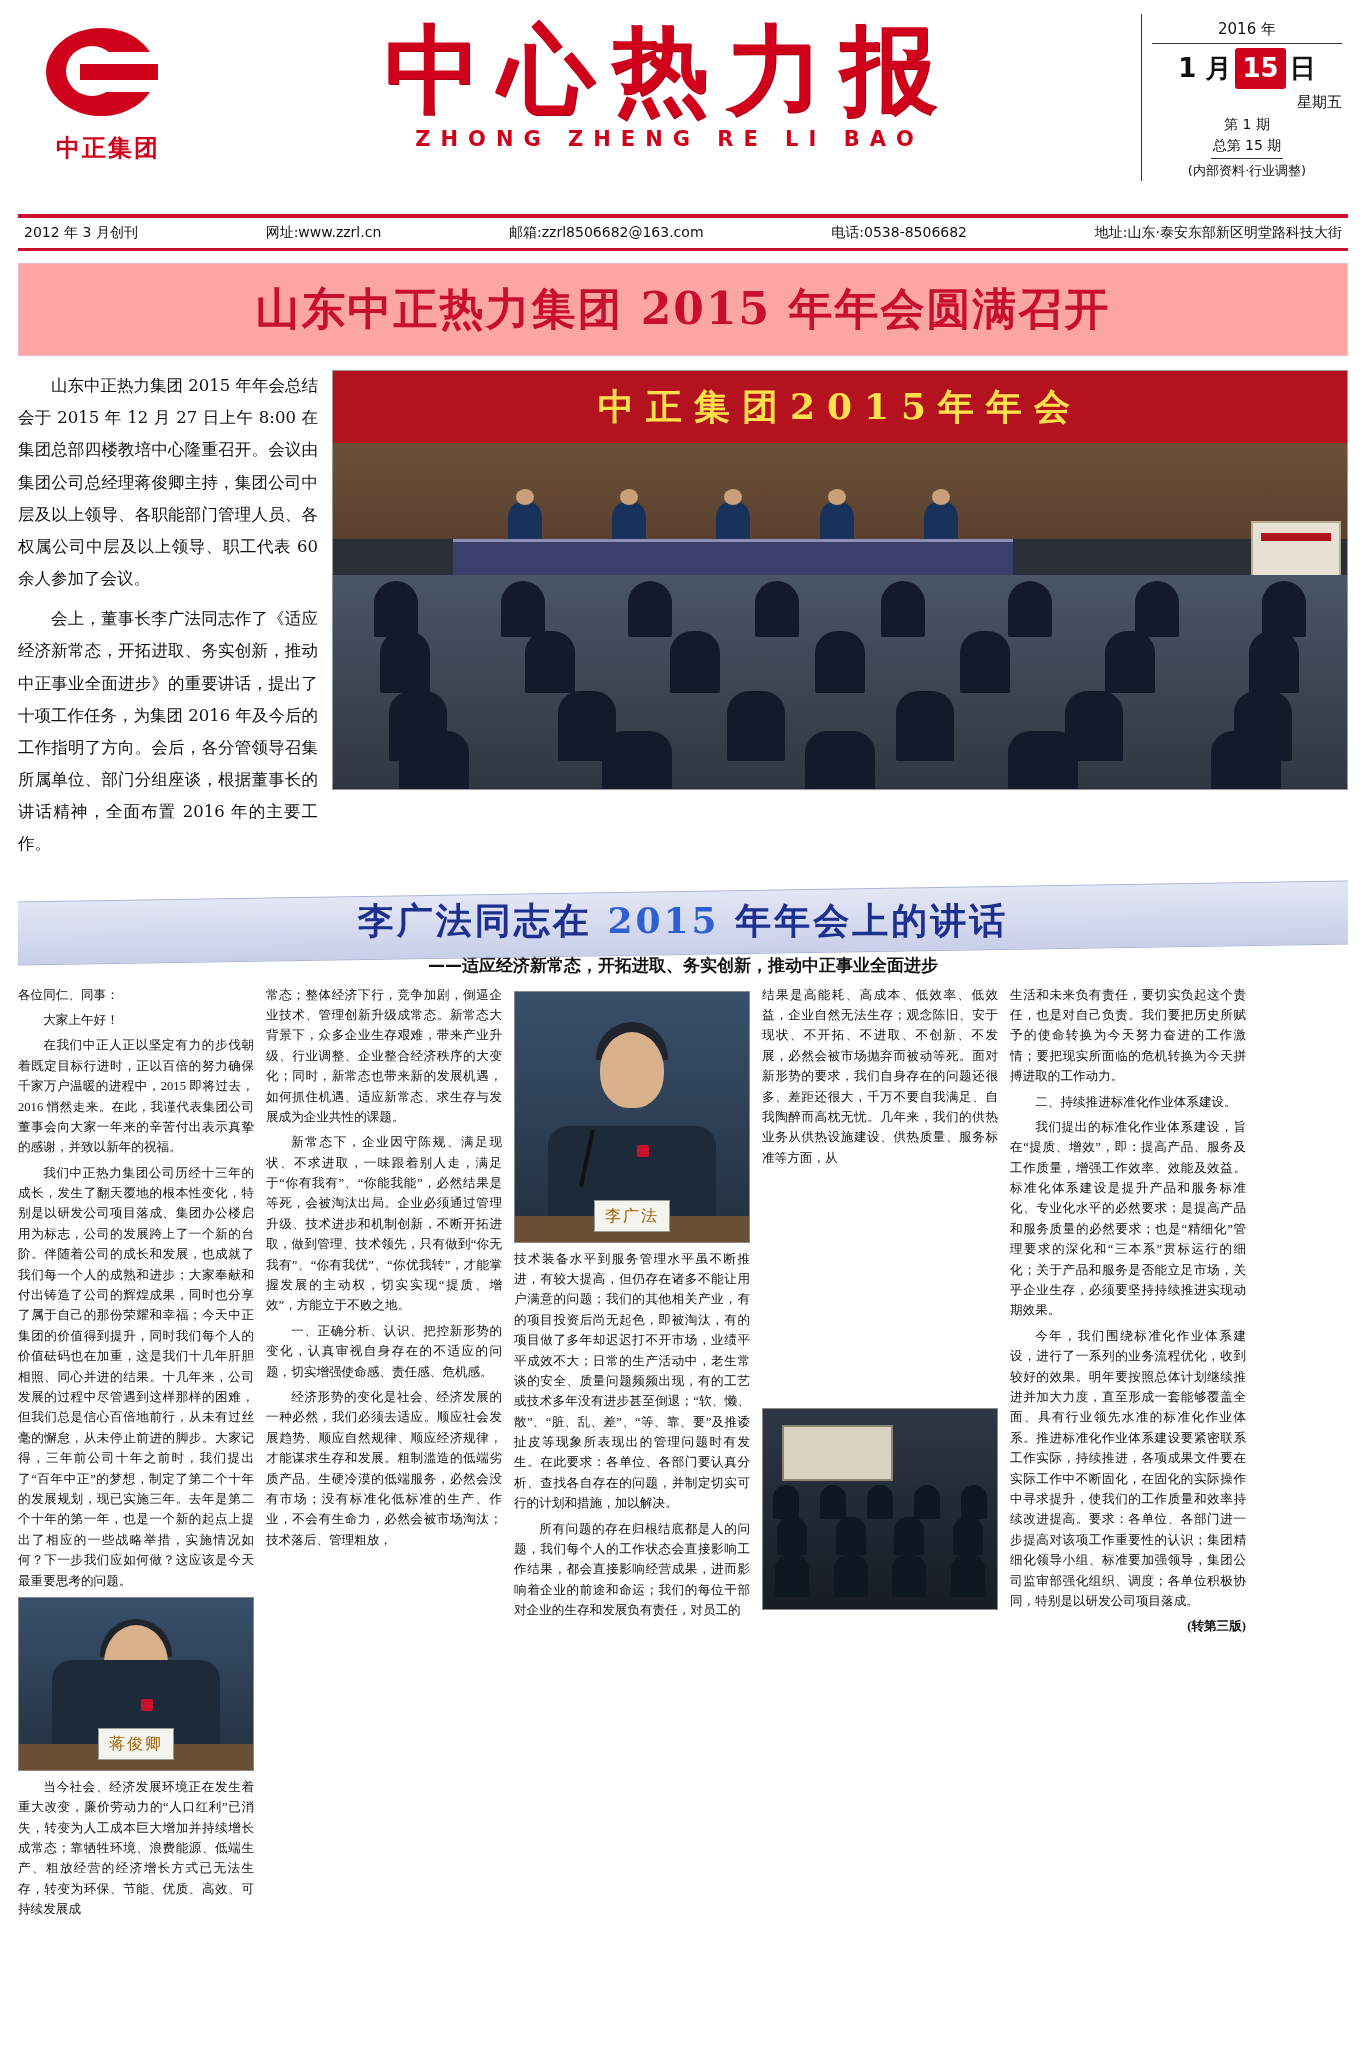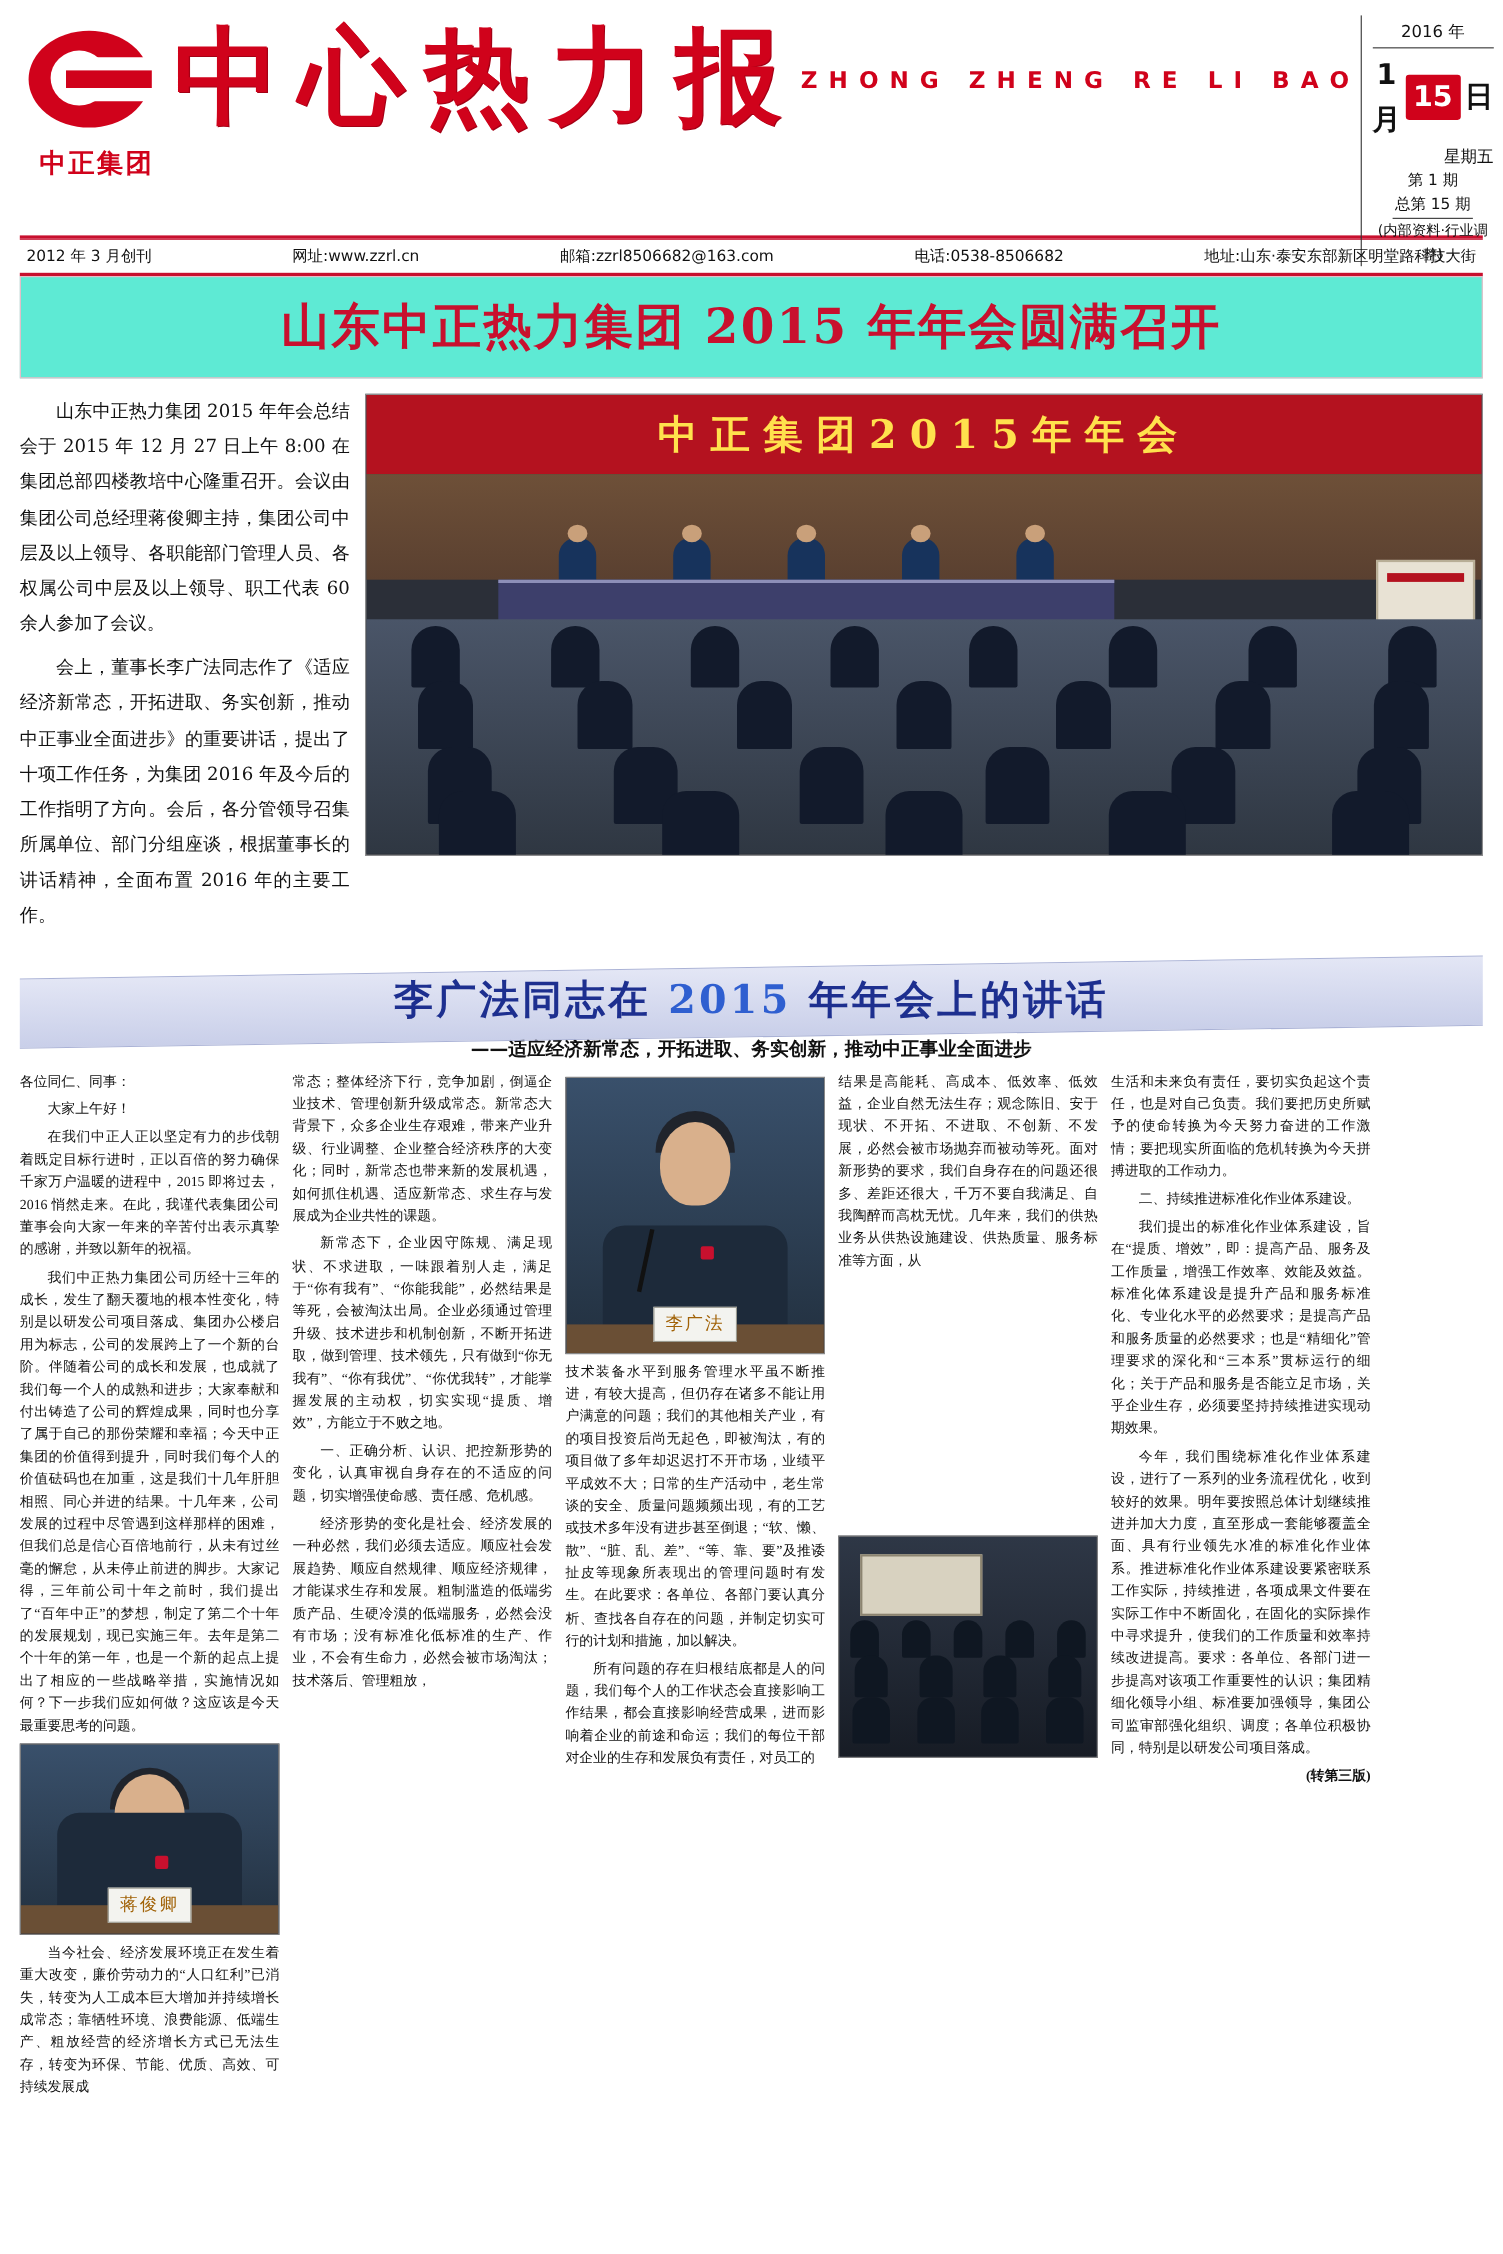--- a/index.html
+++ b/index.html
@@ -23,21 +23,21 @@
   .logo-mark .cut{
     position:absolute;left:42px;top:28px;width:82px;height:40px;background:#fff;border-radius:4px;
   }
   .logo-mark .bar{
     position:absolute;left:42px;top:40px;width:78px;height:16px;background:#d0021b;
   }
   .logo-mark .inner{
     position:absolute;left:28px;top:22px;width:52px;height:50px;border-radius:50%;background:#fff;
   }
   .logo-text{margin-top:12px;font-size:24px;font-weight:bold;color:#d0021b;letter-spacing:2px;font-family:"DejaVu Sans",sans-serif;}
-  .title-box{flex:1;display:flex;flex-direction:row;align-items:center;justify-content:space-between;padding-top:6px;}
+  .title-box{flex:1;display:flex;flex-direction:column;align-items:center;justify-content:space-between;padding-top:6px;}
   .paper-title{
     font-family:"DejaVu Serif","Liberation Serif",serif;
     font-size:96px;font-weight:bold;color:#d0021b;letter-spacing:18px;
     line-height:1.05;white-space:nowrap;
     text-shadow:1px 1px 0 #a40015;
   }
   .paper-pinyin{
     margin-top:6px;font-size:21px;font-weight:bold;color:#d0021b;letter-spacing:10px;white-space:nowrap;
   }
   .date-box{width:190px;border-left:1px solid #333;padding:4px 6px 0 10px;text-align:center;font-size:15px;line-height:1.55;}
@@ -52,21 +52,21 @@
   
   .infobar{
     display:flex;align-items:center;justify-content:space-between;
     height:30px;border-bottom:3px solid #c8102e;border-top:1px solid #c8102e;
     font-size:14px;padding:0 6px;
   }
   .infobar span{white-space:nowrap;}
 
   
   .headline-wrap{
-    background:#5eead4;border:1px solid #f2b9c7;
+    margin-top:12px;background:#fca5a5;border:1px solid #f2b9c7;
     padding:16px 10px;text-align:center;
   }
   .headline{
     font-family:"DejaVu Serif","Liberation Serif",serif;
     font-size:44px;font-weight:bold;color:#c8102e;letter-spacing:2px;white-space:nowrap;
   }
 
   
   .lead{display:flex;margin-top:14px;gap:14px;}
   .lead-text{width:300px;font-size:16.5px;line-height:1.95;text-align:justify;font-family:"DejaVu Serif","Liberation Serif",serif;}

